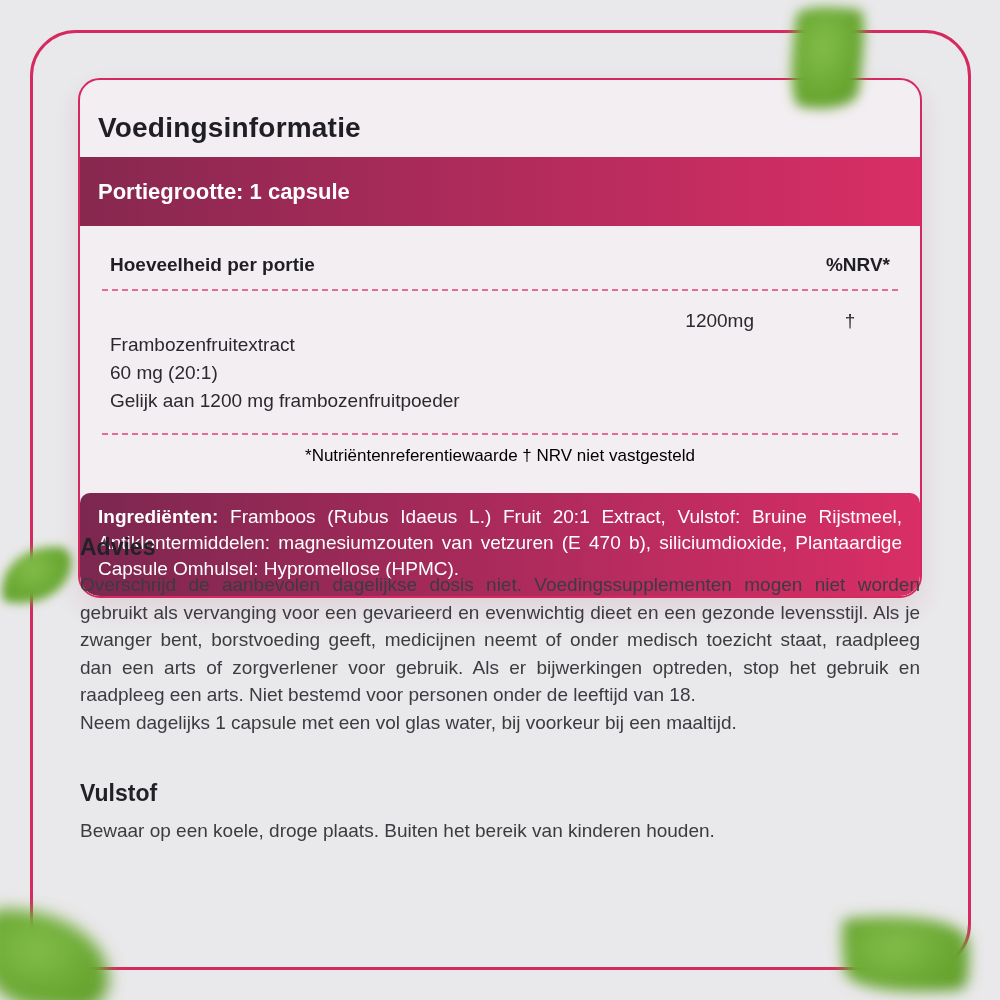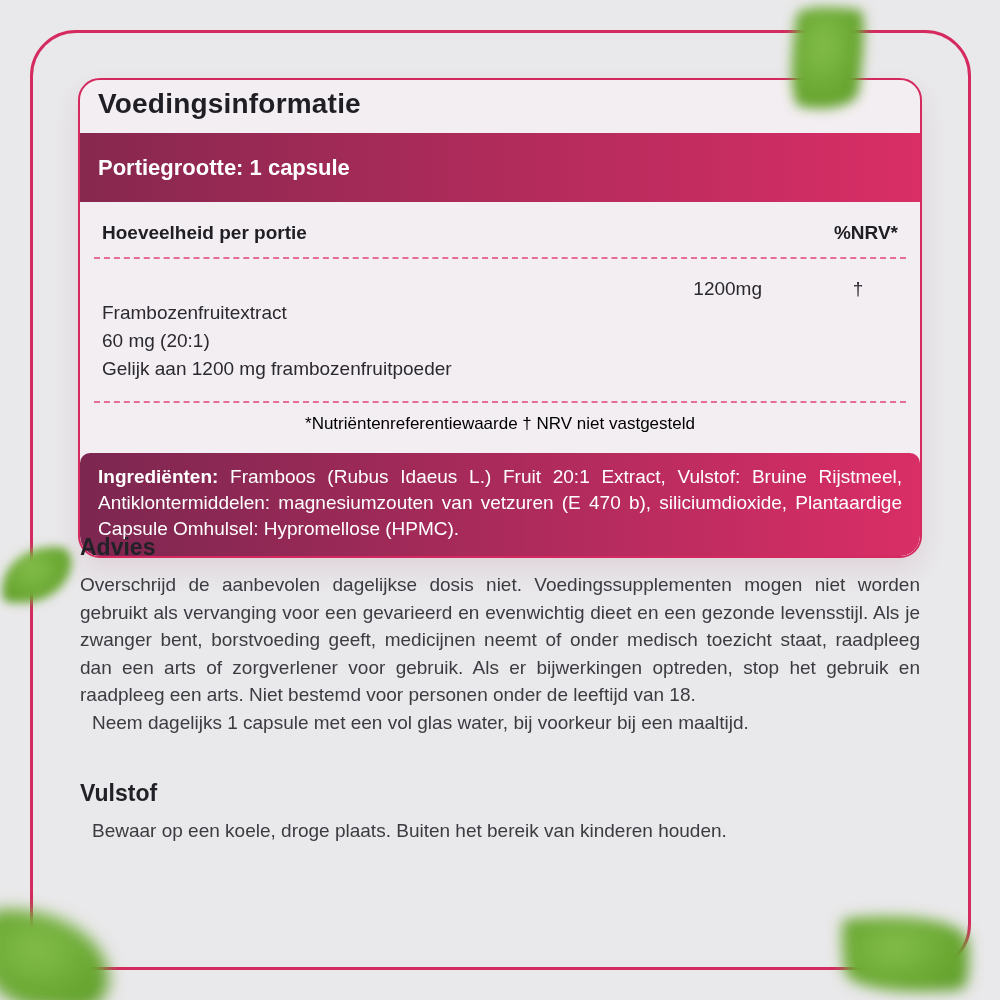--- a/index.html
+++ b/index.html
@@ -21,31 +21,31 @@
 
   
   .card{
     position:absolute;left:78px;top:78px;width:844px;
     border:2px solid #d4295e;border-radius:22px;
     box-sizing:border-box;background:#f3eef1;
     overflow:hidden;
     box-shadow:0 12px 26px rgba(140,40,80,0.10);
   }
   .card-title{
-    padding:8px 18px 13px 18px;
+    padding:32px 18px 13px 18px;
     font-size:28px;font-weight:bold;letter-spacing:.2px;color:#1f1e24;
   }
   .serving-banner{
     height:69px;box-sizing:border-box;
     background:linear-gradient(90deg,#87284f 0%,#d92e66 100%);
     color:#ffffff;font-weight:bold;font-size:22px;line-height:30px;
     display:flex;flex-direction:column;justify-content:center;
     padding:0 18px;
   }
-  .table{padding:4px;}
+  .table{padding:12px;}
   .table-head{
     display:flex;justify-content:space-between;align-items:baseline;
     padding:16px 18px 13px 18px;
     font-size:19px;font-weight:bold;color:#1f1e24;
   }
   .dash{border-top:2px dashed #e56d93;margin:0 10px;}
   .t-row{
     display:flex;align-items:flex-start;
     padding:16px 18px 18px 18px;
     font-size:19px;line-height:28px;color:#2a2930;
@@ -67,21 +67,21 @@
   }
   .ingredients .lbl{font-weight:bold;}
 
   
   .content{position:absolute;left:80px;top:534px;width:840px;}
   .sec-h{font-size:23px;font-weight:bold;color:#222127;margin:0 0 10px 0;}
   .sec-p{
     font-size:19px;line-height:27.5px;color:#3c3b41;margin:0;
     text-align:justify;
   }
-  .sec-p.no-just{text-align:left;margin-left:12px;}
+  .sec-p.no-just{text-align:left;}
   .gap1{margin-top:42px;}
   .gap2{margin-top:44px;}
 
   
   .leaf{
     position:absolute;z-index:6;
     background:radial-gradient(ellipse at 42% 40%, #83bd4b 0%, #6aa832 55%, #5d9b29 100%);
   }
   .leaf-tr{
     left:791px;top:6px;width:72px;height:104px;

